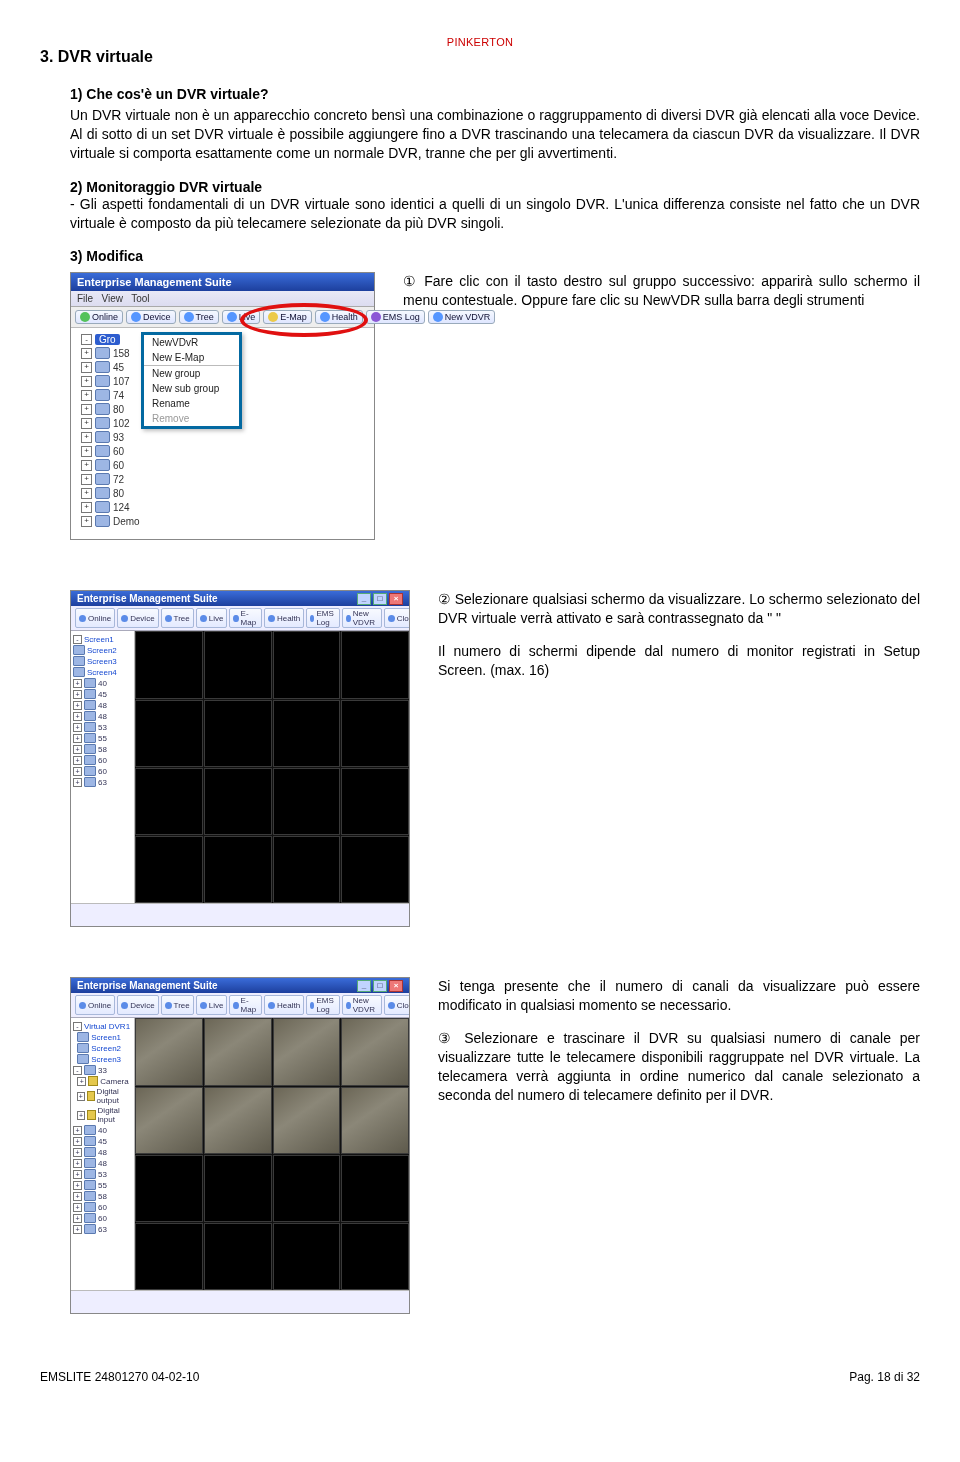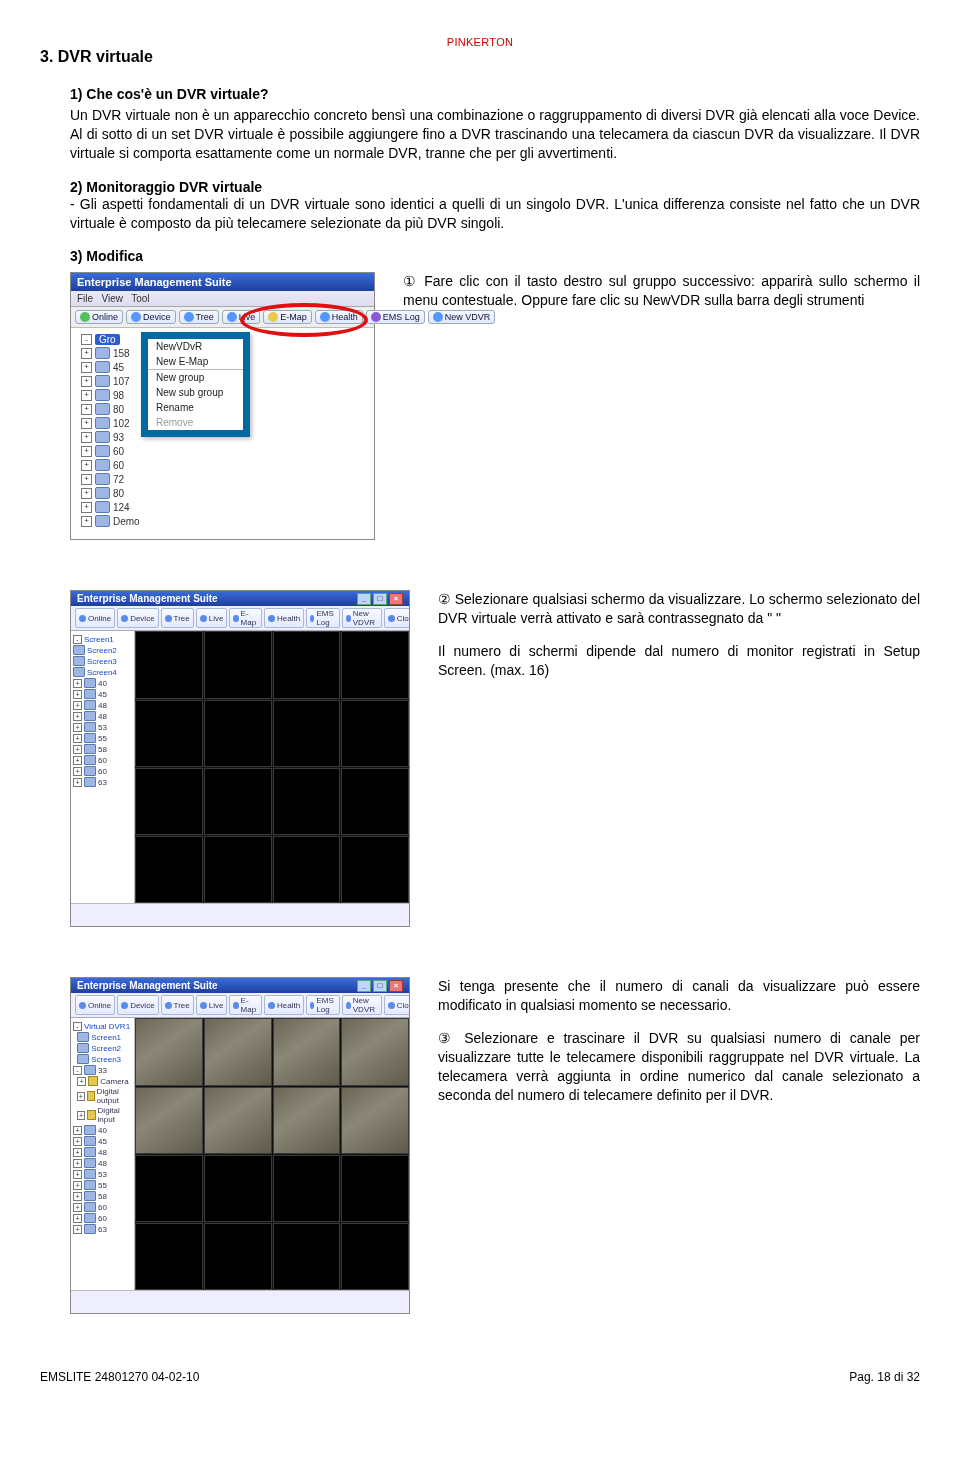--- a/index.html
+++ b/index.html
@@ -135,21 +135,21 @@
     line-height:1; color:#333; background:#fff;
   }
   .treecol .node .ic {
     width: 13px; height: 10px; background: #9db6e4; border:1px solid #5a79b0;
     border-radius: 2px; display:inline-block;
   }
   .ctxmenu {
     position: absolute;
     left: 70px; top: 4px;
     background: #fff;
-    border: 7px solid #0369a1;
+    border: 3px solid #0369a1;
     box-shadow: 2px 2px 4px rgba(0,0,0,.25);
     font-size: 10px;
     width: 95px;
   }
   .ctxmenu .mi { padding: 2px 8px; color: #222; }
   .ctxmenu .mi.disabled { color: #999; }
 
   
   .shot2 { width: 340px; }
   .shot2 .titlebar {
@@ -287,21 +287,21 @@
                 <span>45</span>
               </div>
             <div class="node">
                 <span class="sq">+</span>
                 <span class="ic"></span>
                 <span>107</span>
               </div>
             <div class="node">
                 <span class="sq">+</span>
                 <span class="ic"></span>
-                <span>98</span>
+                <span>74</span>
               </div>
             <div class="node">
                 <span class="sq">+</span>
                 <span class="ic"></span>
                 <span>80</span>
               </div>
             <div class="node">
                 <span class="sq">+</span>
                 <span class="ic"></span>
                 <span>102</span>

